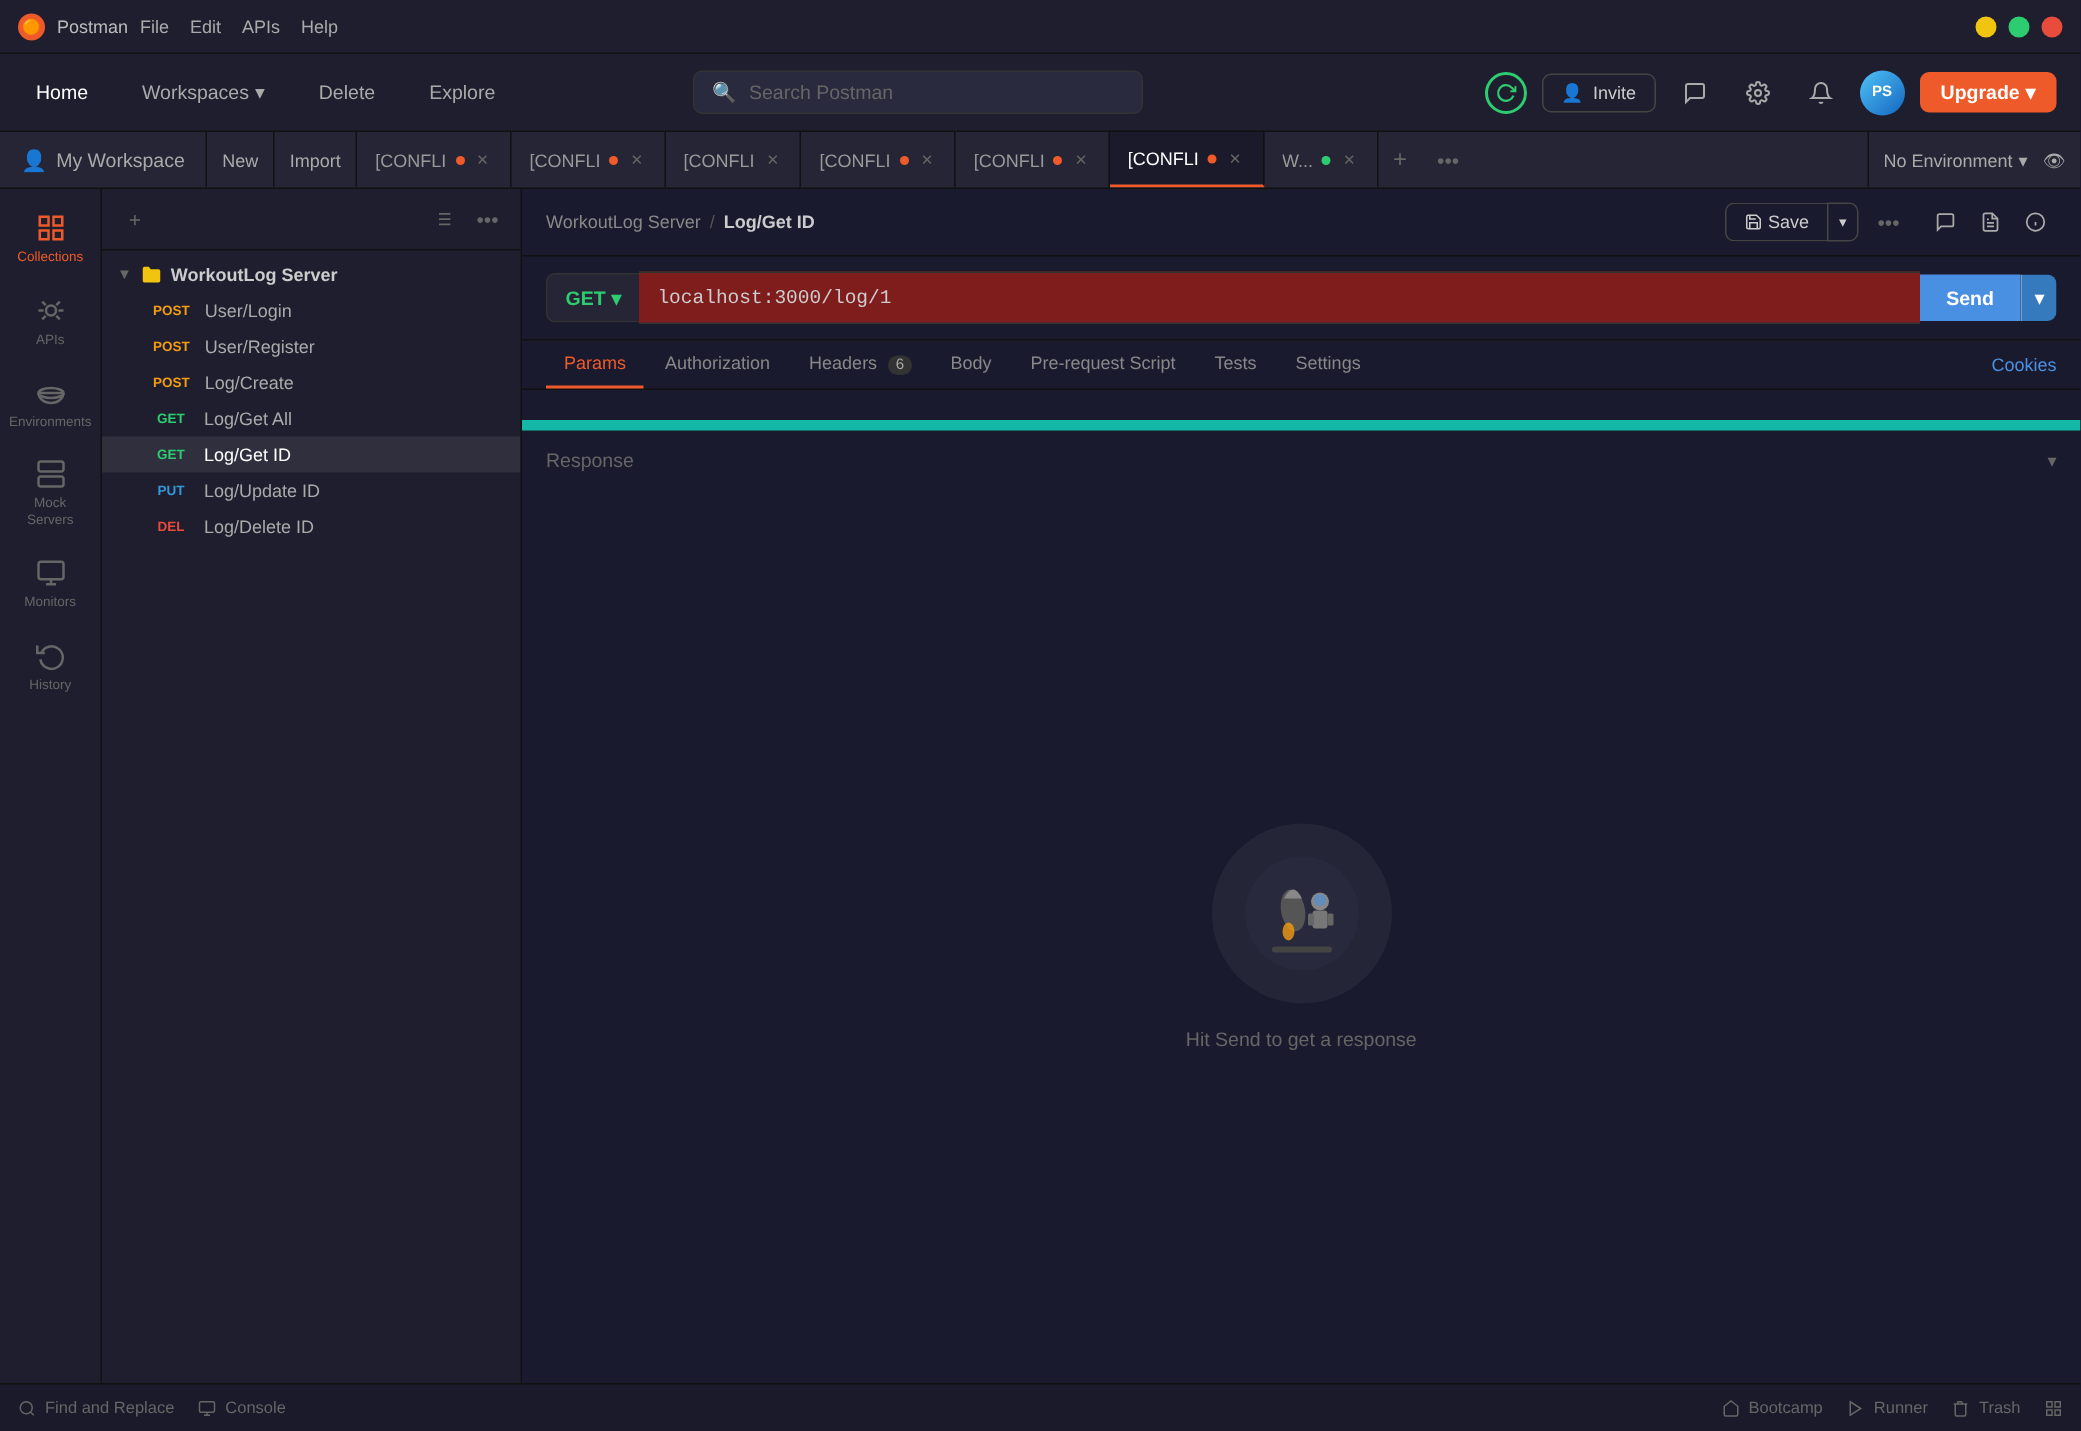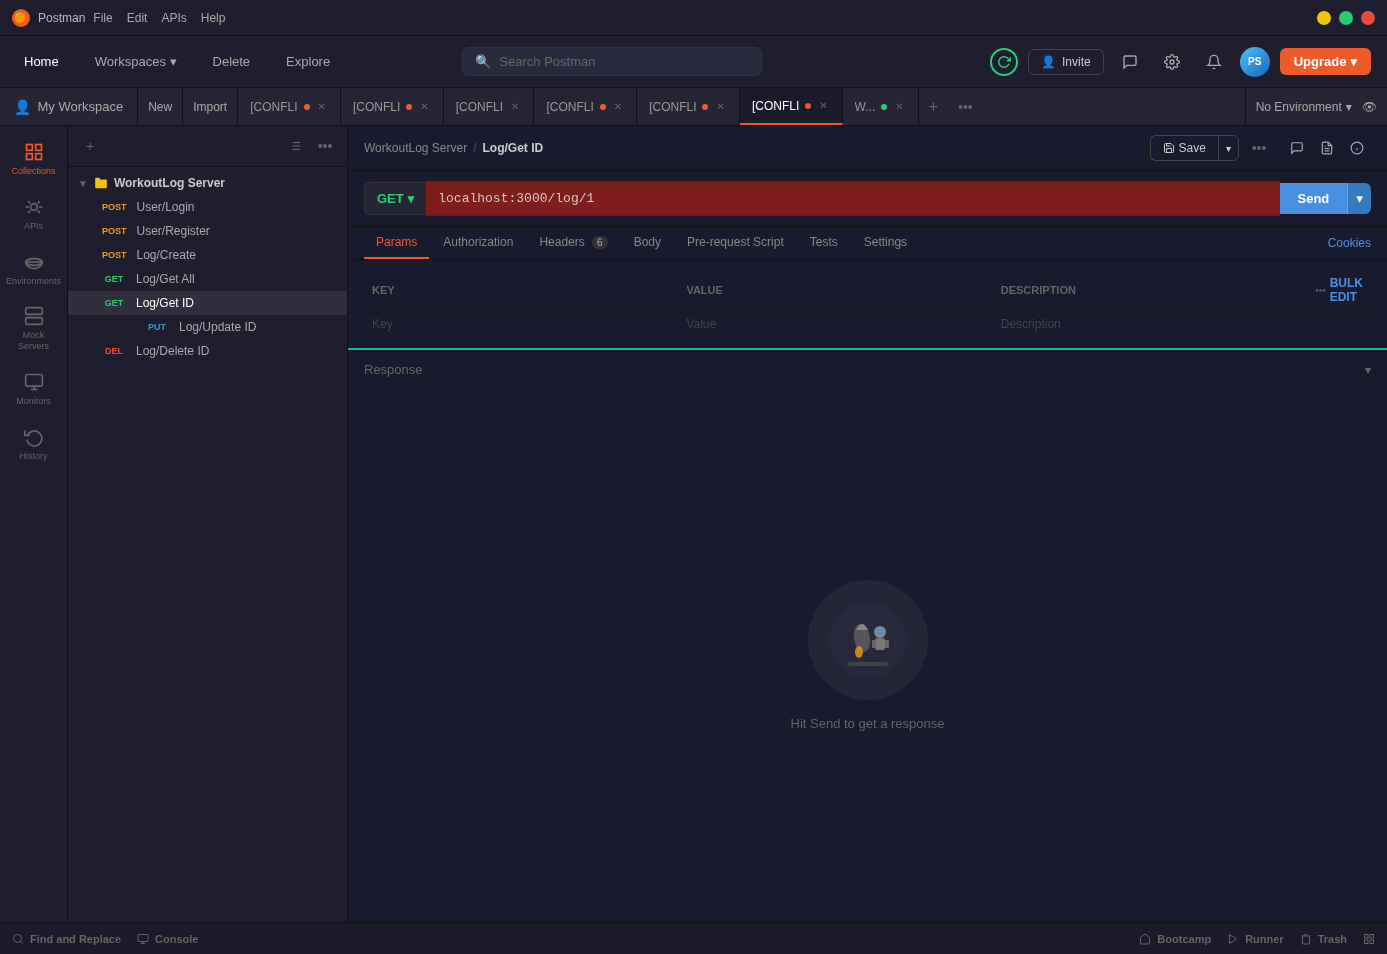--- a/index.html
+++ b/index.html
@@ -60,21 +60,21 @@
     .collections-panel { width: 280px; background: #1e1e2e; border-right: 1px solid #111; display: flex; flex-direction: column; flex-shrink: 0; }
     .panel-header { display: flex; align-items: center; padding: 8px 10px; border-bottom: 1px solid #111; gap: 6px; }
     .panel-icon-btn { width: 24px; height: 24px; display: flex; align-items: center; justify-content: center; color: #666; cursor: pointer; border-radius: 4px; font-size: 14px; }
     .collection-tree { flex: 1; overflow-y: auto; padding: 4px 0; }
     .collection-item { display: flex; align-items: center; gap: 6px; padding: 5px 10px; cursor: pointer; color: #aaa; }
     .collection-item.active { background: rgba(255,255,255,0.08); color: #fff; }
     .collection-folder { font-weight: 600; font-size: 12px; color: #ccc; }
     .method-badge { font-size: 9px; font-weight: 700; padding: 2px 4px; border-radius: 3px; flex-shrink: 0; min-width: 32px; text-align: center; }
     .method-post { color: #f39c12; }
     .method-get { color: #2ecc71; }
-    .method-put { color: #3498db; margin-left: 43px; }
+    .method-put { color: #3498db; }
     .method-del { color: #e74c3c; }
     .chevron { font-size: 10px; color: #666; }
     .endpoint-name { font-size: 12px; }
 
     
     .breadcrumb { display: flex; align-items: center; padding: 8px 16px; border-bottom: 1px solid #111; gap: 6px; }
     .breadcrumb-item { color: #888; font-size: 12px; cursor: pointer; }
     .breadcrumb-sep { color: #555; }
     .breadcrumb-current { color: #ccc; font-weight: 600; font-size: 12px; }
     .breadcrumb-actions { margin-left: auto; display: flex; align-items: center; gap: 6px; }
@@ -95,30 +95,30 @@
     .query-section-title { color: #aaa; font-size: 12px; margin-bottom: 8px; }
     .params-table { width: 100%; border-collapse: collapse; }
     .params-table th { color: #666; font-size: 11px; font-weight: 600; text-transform: uppercase; padding: 6px 8px; text-align: left; border-bottom: 1px solid #222; }
     .params-table td { padding: 6px 8px; border-bottom: 1px solid #1e1e2e; }
     .params-table td input { background: transparent; border: none; color: #aaa; font-size: 12px; outline: none; width: 100%; }
     .params-table td input::placeholder { color: #444; }
     .bulk-edit-btn { color: #4a90e2; font-size: 12px; cursor: pointer; }
     .params-table-actions { width: 30px; text-align: center; }
 
     
-    .response-section { border-top: 2px solid #14b8a6; padding: 12px 16px; display: flex; align-items: center; color: #666; font-size: 13px; cursor: pointer; justify-content: center; }
+    .response-section { border-top: 7px solid #14b8a6; padding: 12px 16px; display: flex; align-items: center; color: #666; font-size: 13px; cursor: pointer; justify-content: center; }
     .response-chevron { margin-left: auto; font-size: 12px; }
 
     
     .empty-response { flex: 1; display: flex; flex-direction: column; align-items: center; justify-content: center; gap: 16px; }
     .rocket-illustration { width: 120px; height: 120px; background: rgba(255,255,255,0.05); border-radius: 50%; display: flex; align-items: center; justify-content: center; font-size: 48px; }
     .empty-response-text { color: #666; font-size: 13px; }
 
     
-    .statusbar { height: 32px; background: #1a1a2a; border-top: 1px solid #111; display: flex; align-items: center; padding: 0 12px; gap: 16px; font-weight: bold; }
+    .statusbar { height: 32px; background: #1a1a2a; border-top: 1px solid #111; display: flex; align-items: center; padding: 0 12px; gap: 16px; }
     .statusbar-item { display: flex; align-items: center; gap: 6px; color: #666; font-size: 11px; cursor: pointer; }
     .statusbar-right { margin-left: auto; display: flex; align-items: center; gap: 16px; }
 
     
     ::-webkit-scrollbar { width: 4px; }
     ::-webkit-scrollbar-track { background: transparent; }
     ::-webkit-scrollbar-thumb { background: #333; border-radius: 2px; }
 
     .send-area { display: flex; }
     .send-main { background: #4a90e2; border: none; color: white; font-size: 13px; font-weight: 600; padding: 8px 18px; cursor: pointer; border-radius: 0; }
@@ -474,43 +474,20 @@
       <div class="req-tab">
         <span>Tests</span>
       </div>
       <div class="req-tab">
         <span>Settings</span>
       </div>
       <span class="cookies-link" style="margin-left:auto;">Cookies</span>
     </div>
 
     <div class="query-section">
-      <table class="params-table">
-        <thead>
-          <tr>
-            <th>KEY</th>
-            <th>VALUE</th>
-            <th>DESCRIPTION</th>
-            <th class="params-table-actions">
-              <span style="display:flex;align-items:center;gap:4px;">
-                <span style="font-size:10px;color:#555;">•••</span>
-                <span class="bulk-edit-btn">Bulk Edit</span>
-              </span>
-            </th>
-          </tr>
-        </thead>
-        <tbody>
-          <tr>
-            <td><input type="text" placeholder="Key" style=""></td>
-            <td><input type="text" placeholder="Value" style=""></td>
-            <td><input type="text" placeholder="Description" style=""></td>
-            <td></td>
-          </tr>
-        </tbody>
-      </table>
     </div>
 
     <div class="response-section">
       <span>Response</span>
       <span class="response-chevron">▾</span>
     </div>
 
     <div class="empty-response">
 
       <div class="rocket-illustration">

